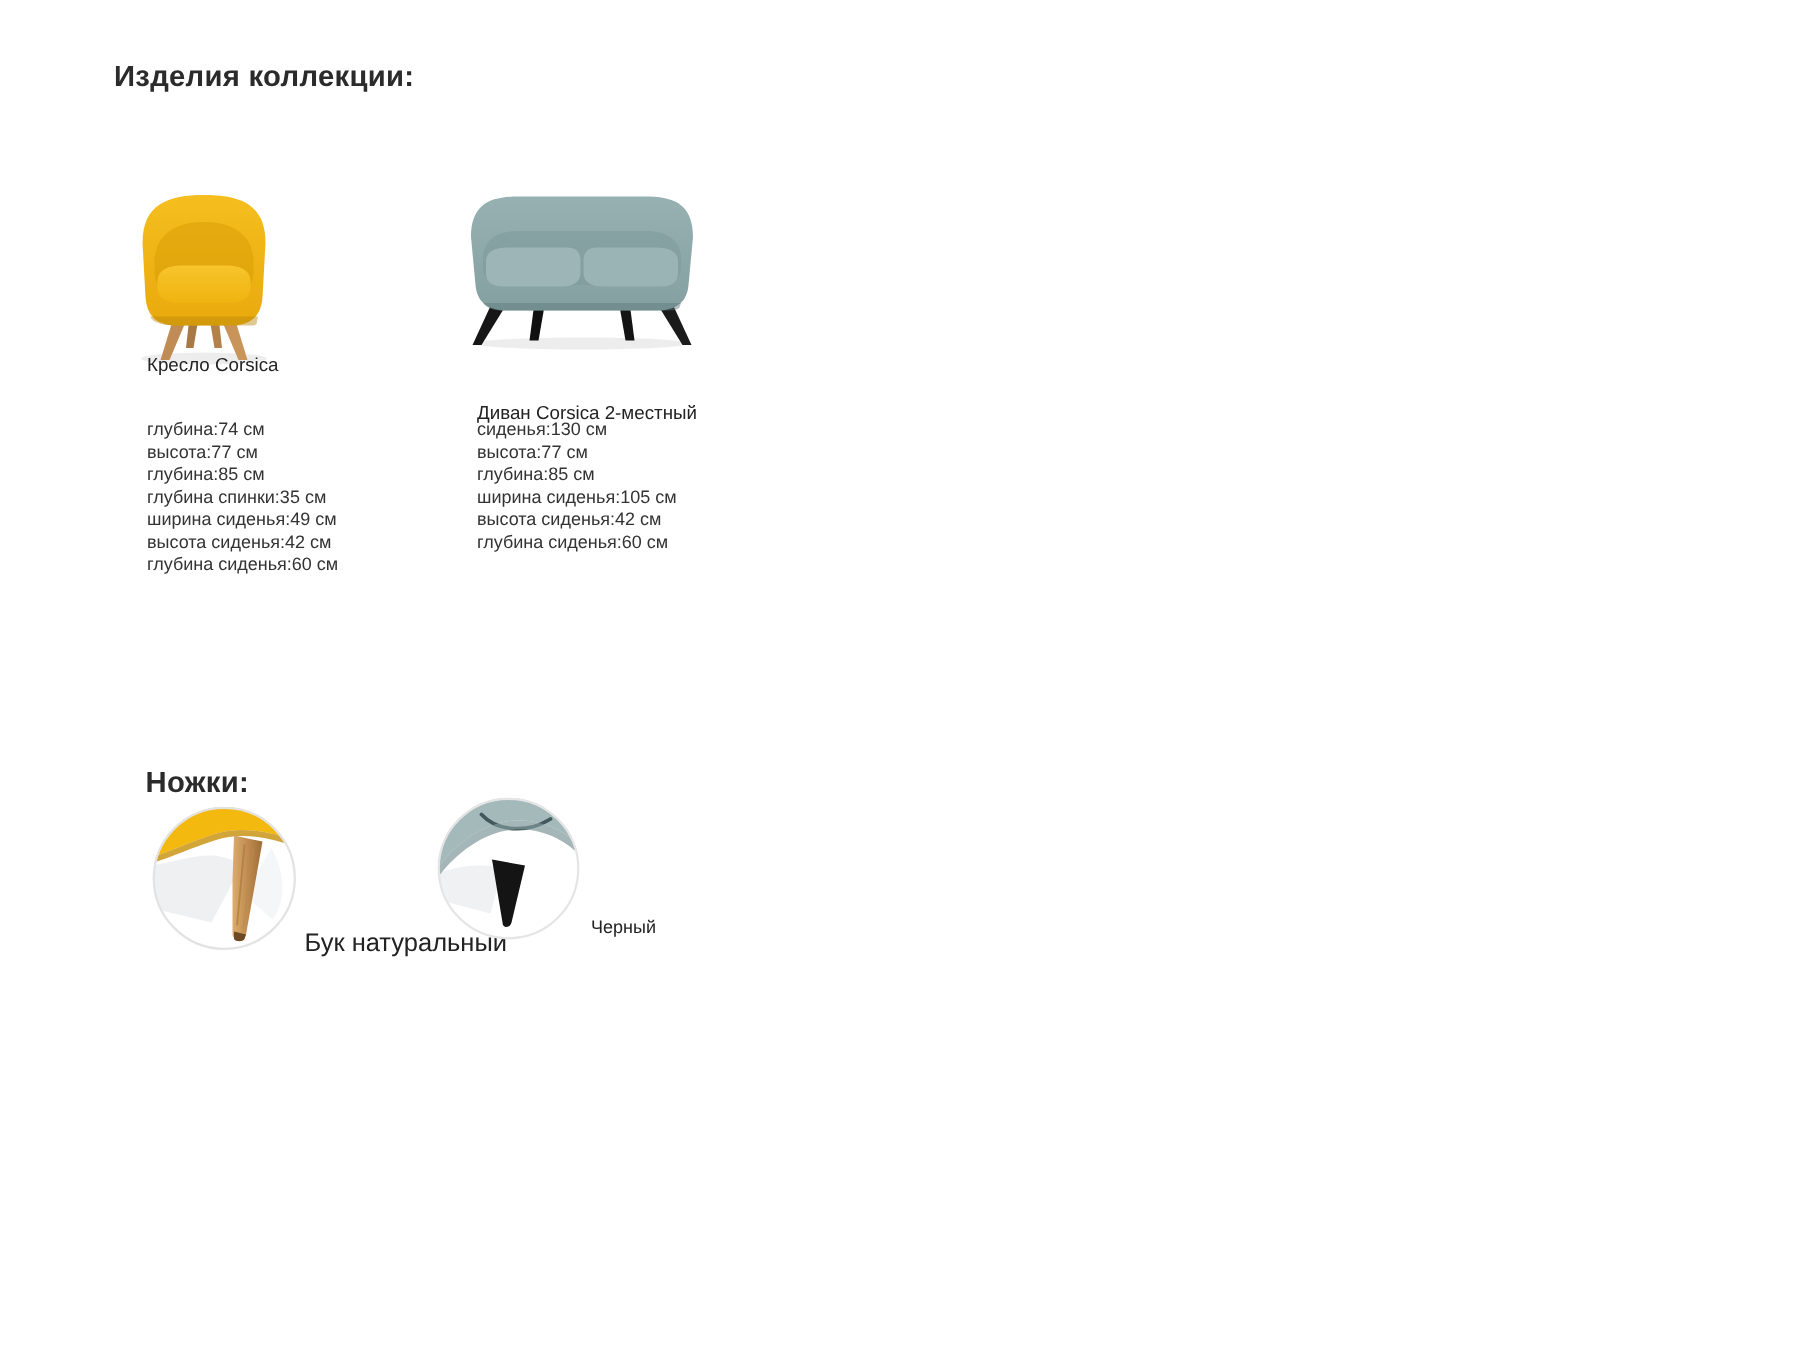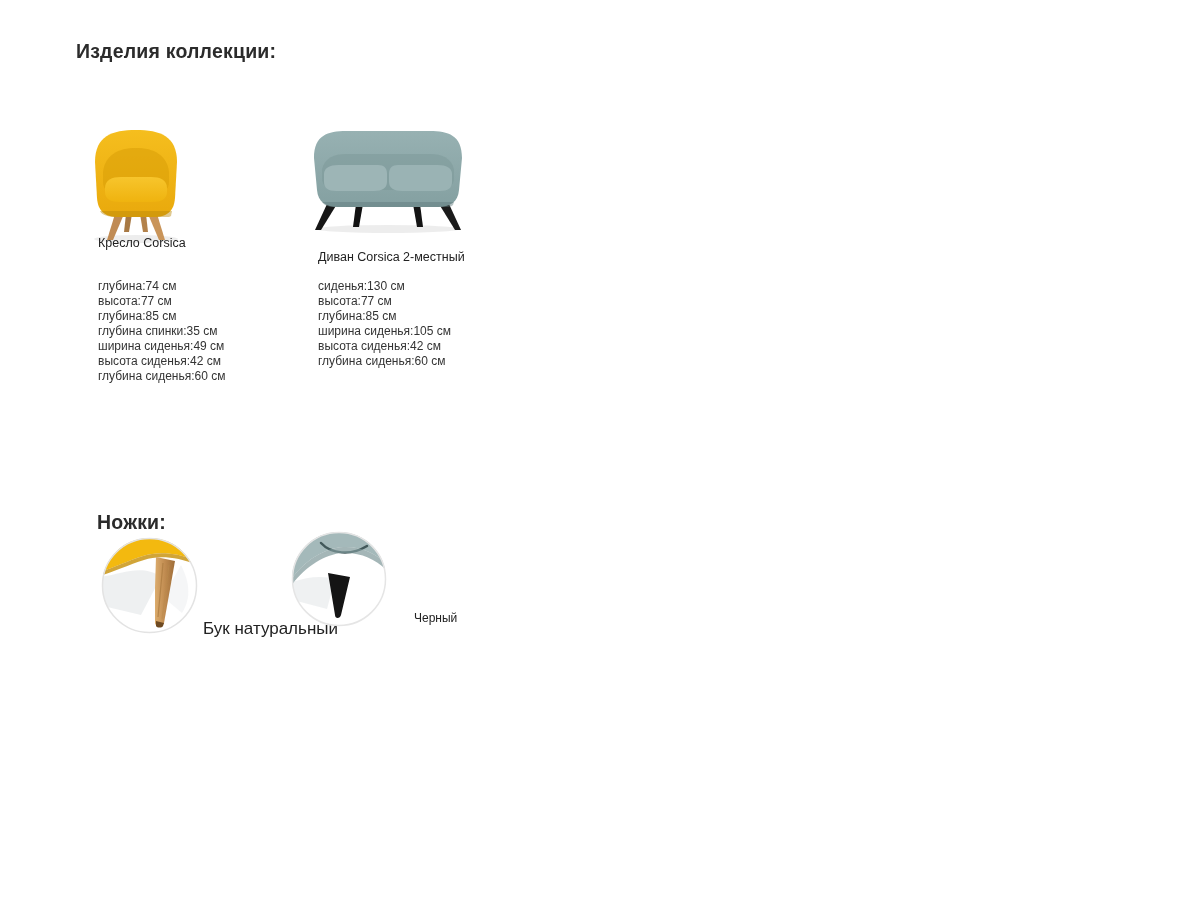--- a/index.html
+++ b/index.html
@@ -28,21 +28,21 @@
   .img-wrap { position: absolute; }
   .armchair-img { left: 88px; top: 126px; }
   .sofa-img    { left: 308px; top: 128px; }
   .pname {
     position: absolute;
     font-size: 12.5px;
     color: #222222;
     white-space: nowrap;
   }
   .n1 { left: 98px;  top: 236px; }
-  .n2 { left: 318px; top: 250px; }
+  .n2 { left: 318px; top: 268px; }
   .specs {
     position: absolute;
     margin: 0;
     padding: 0;
     list-style: none;
     font-size: 12px;
     line-height: 15px;
     color: #333333;
   }
   .s1 { left: 98px;  top: 279px; }
@@ -50,21 +50,21 @@
   .leg-circle { position: absolute; }
   .c1 { left: 101px; top: 537px; }
   .c2 { left: 291px; top: 531px; }
   .leg-label {
     position: absolute;
     font-size: 17px;
     color: #222222;
     white-space: nowrap;
   }
   .l1 { left: 203px; top: 619px; }
-  .l2 { left: 394px; top: 611px; font-size: 12px; margin-left: 20px; }
+  .l2 { left: 394px; top: 611px; font-size: 12px; }
 </style>
 </head>
 <body>
 
 <div class="page">
 
   <div class="heading h1">Изделия коллекции:</div>
 
   <div class="img-wrap armchair-img">
     <svg width="96" height="118" viewBox="0 0 96 118">

